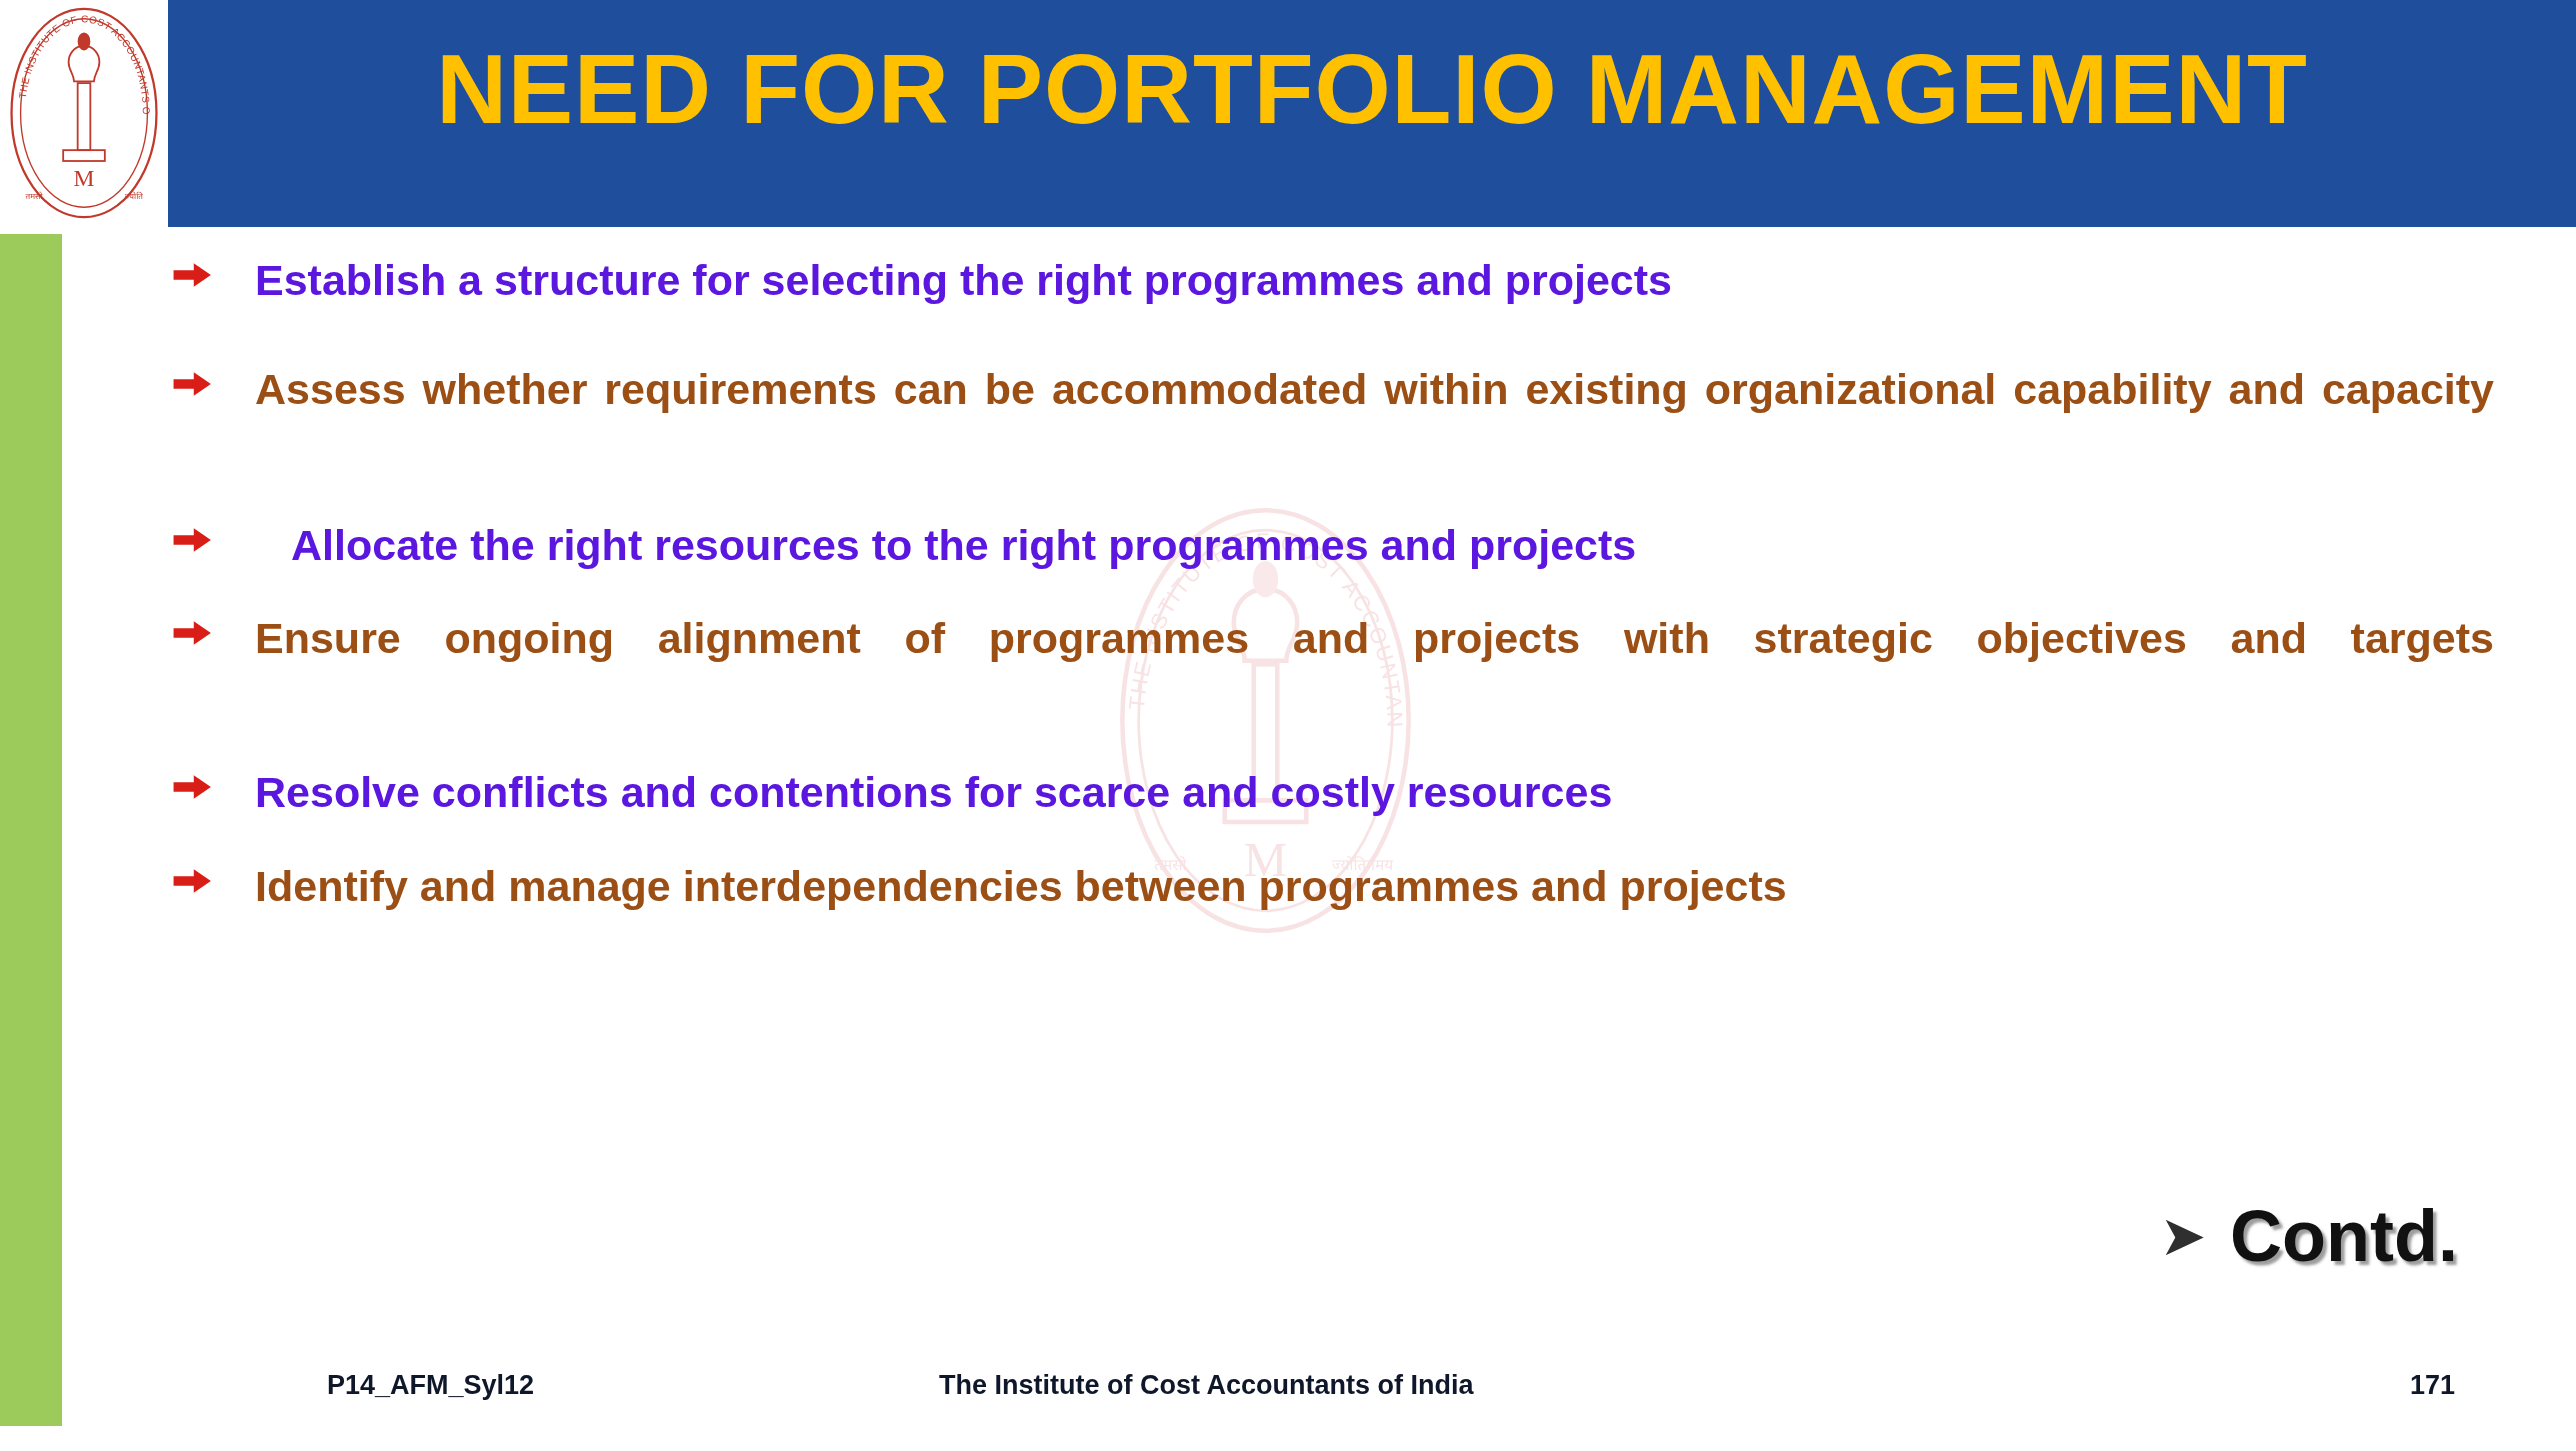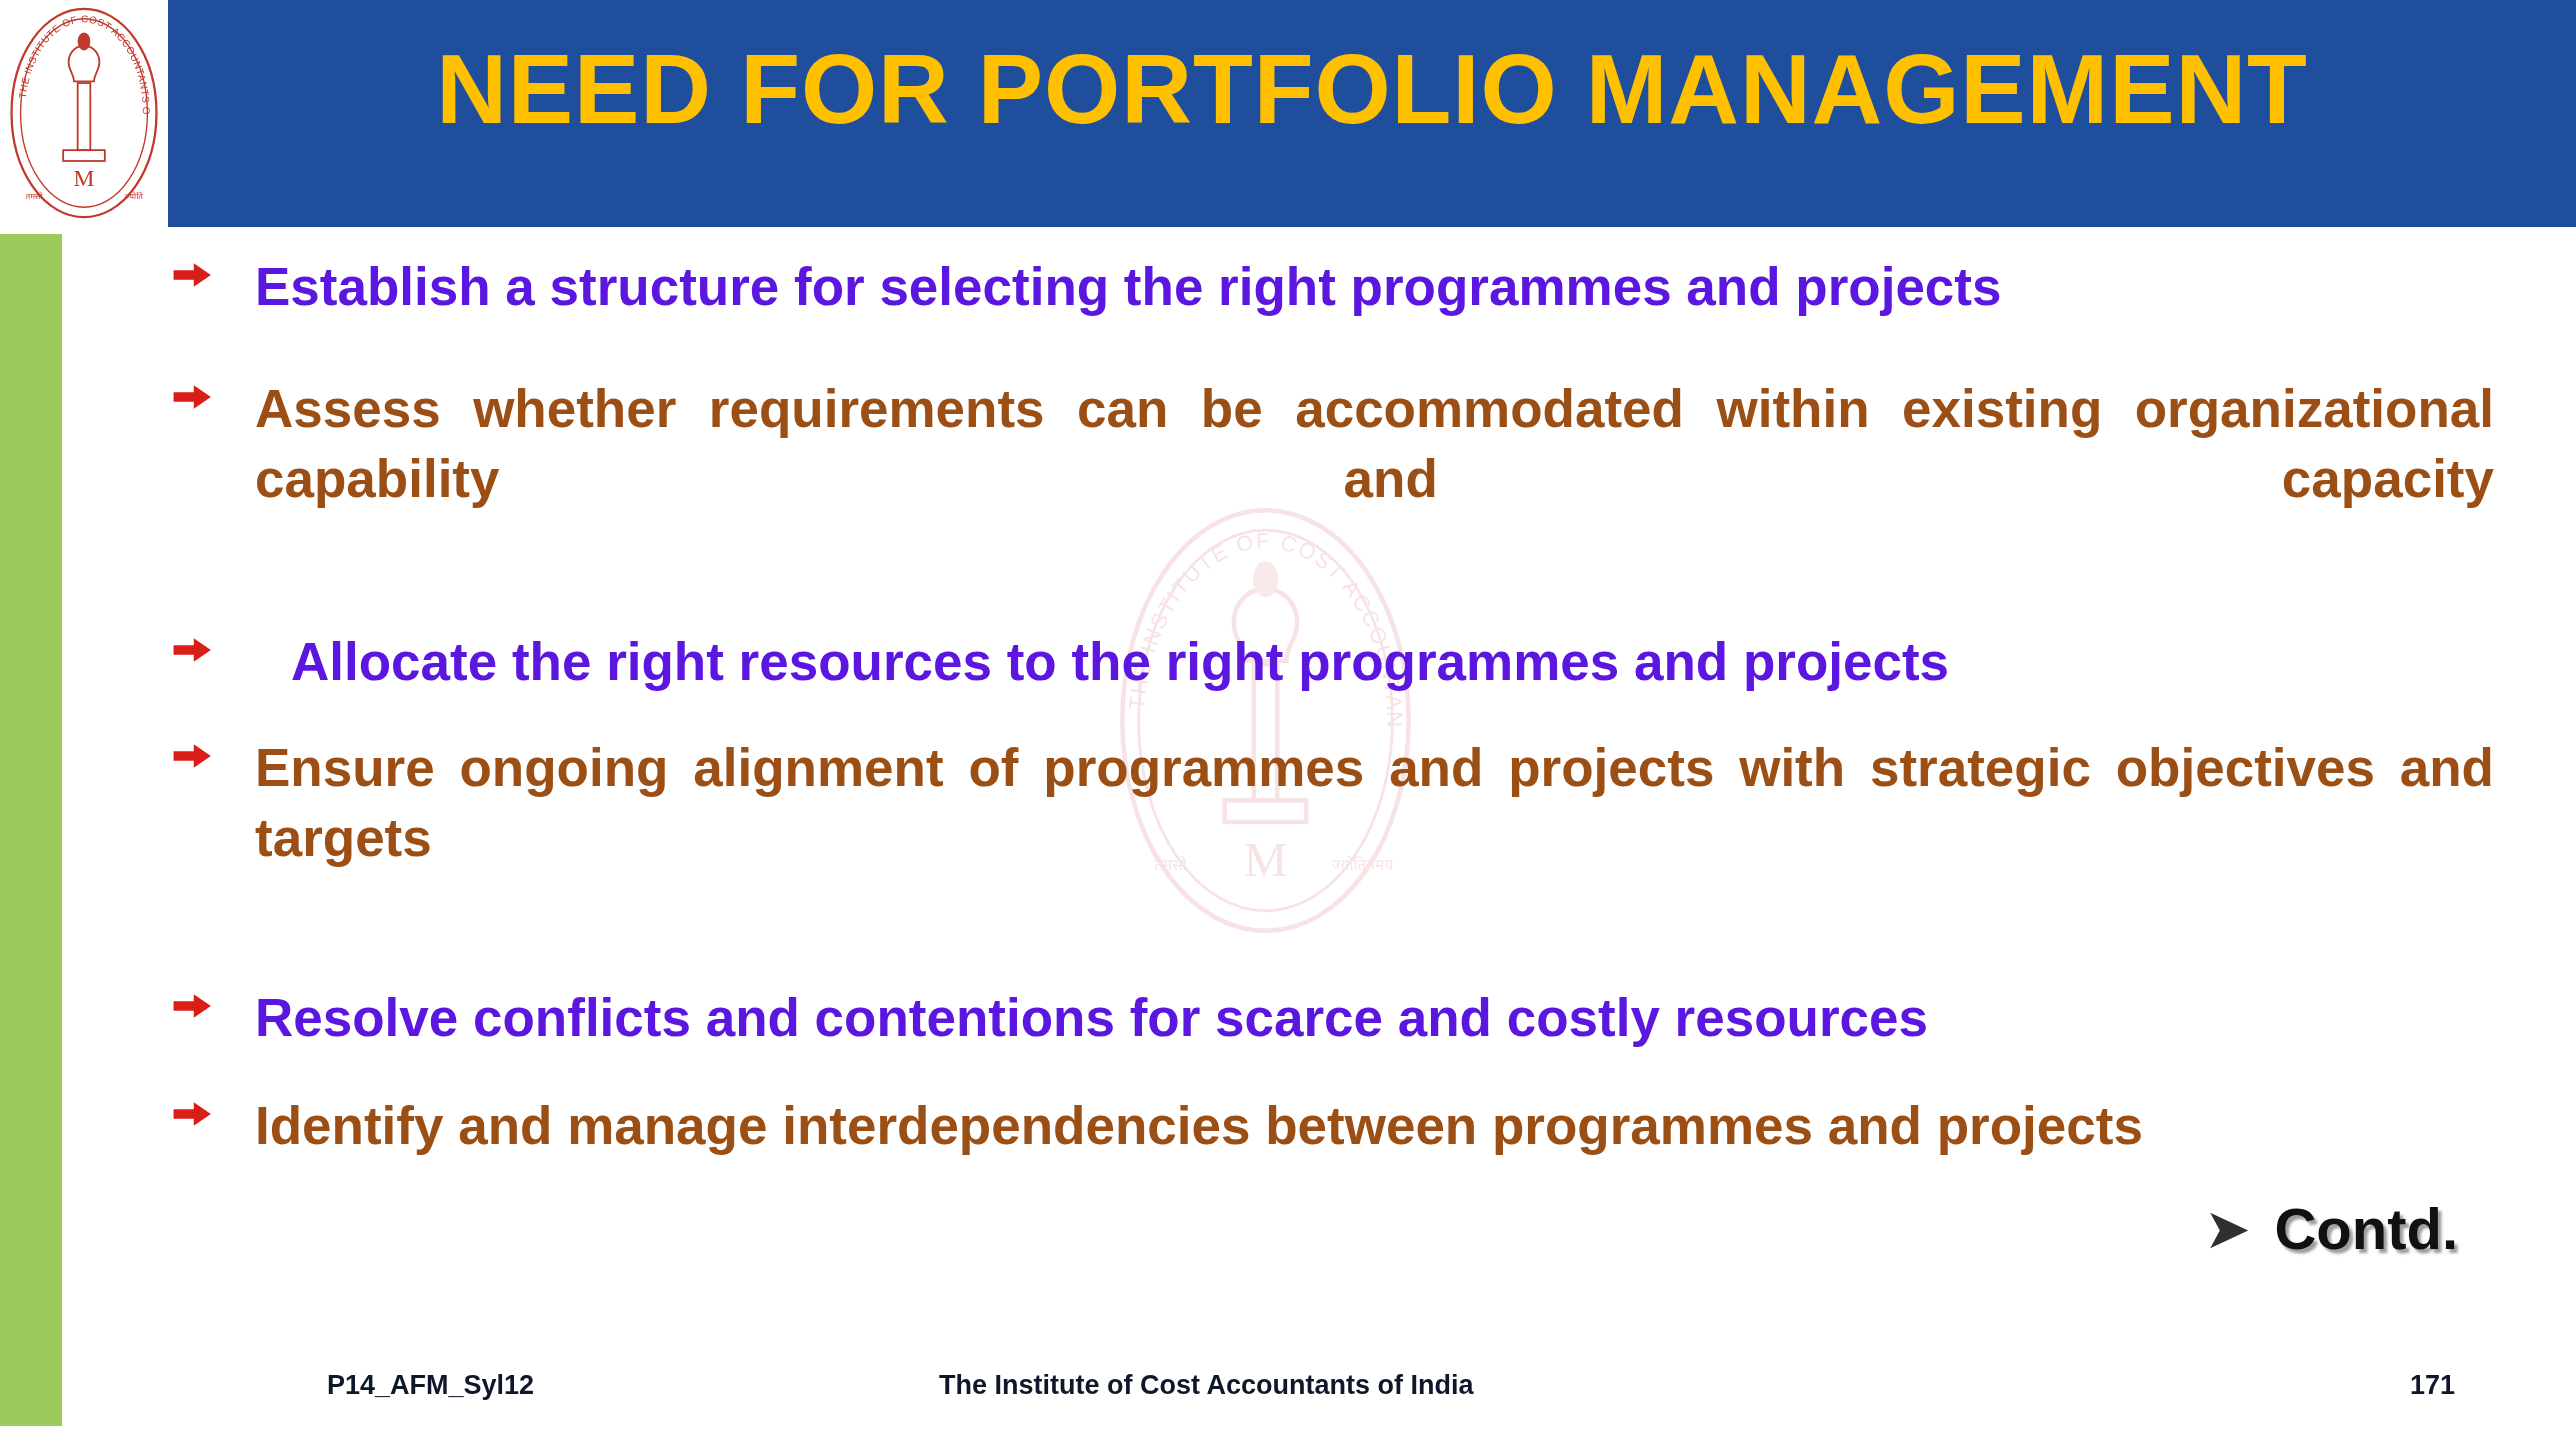--- a/index.html
+++ b/index.html
@@ -99,21 +99,21 @@
     align-items: flex-start;
   }
   .arrow-icon {
     flex: 0 0 auto;
     width: 49px;
     margin-right: 34px;
     padding-top: 9px;
   }
   .bullet-text {
     flex: 1 1 auto;
-    font-size: 53px;
+    font-size: 43px;
     font-weight: bold;
     line-height: 1.32;
     font-family: "Liberation Sans", sans-serif;
   }
   .b-purple { color: #5b17e0; }
   .b-brown  { color: #9b4f15; }
   .justify  { text-align: justify; }
   .justify::after {
     content: "";
     display: inline-block;
@@ -137,21 +137,21 @@
     align-items: center;
     gap: 23.6px;
   }
   .contd-arrow {
     color: #2f2f2f;
     font-size: 56px;
     line-height: 1;
     font-family: "DejaVu Sans", sans-serif;
   }
   .contd-text {
-    font-size: 58px;
+    font-size: 72px;
     font-weight: bold;
     color: #111111;
     text-shadow: 3.6px 3.6px 2.7px rgba(140,140,140,0.85);
     font-family: "Liberation Sans", sans-serif;
   }
 
   
   .footer {
     position: absolute;
     left: 0;

